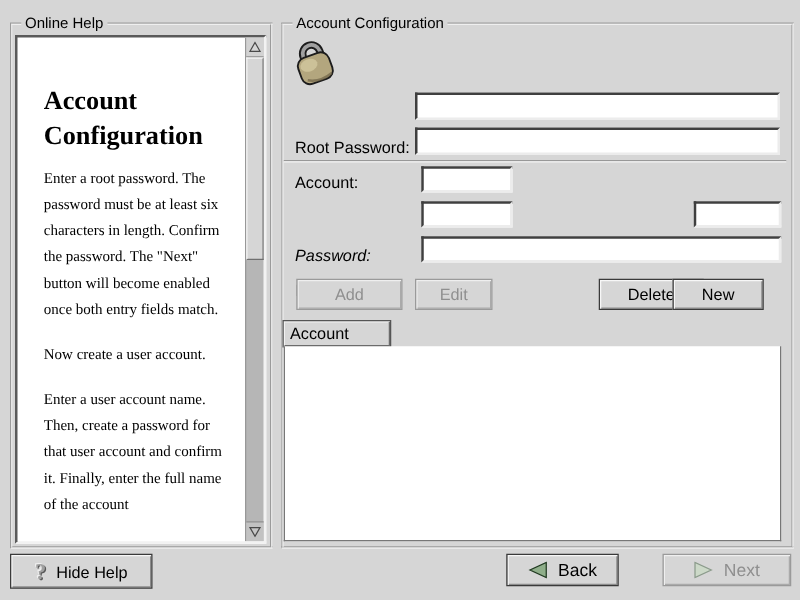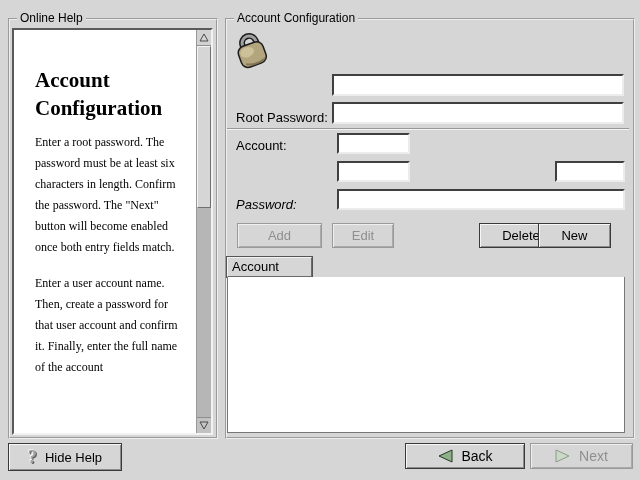--- a/index.html
+++ b/index.html
@@ -97,20 +97,21 @@
 </head>
 <body>
 
 <div class="frame" id="frame-help">
   <span class="frame-label">Online Help</span>
 
   <div class="help-viewport">
     <div class="help-content">
       <h1>Account Configuration</h1>
       <p>Enter a root password. The password must be at least six characters in length. Confirm the password. The "Next" button will become enabled once both entry fields match.</p>
+      <p>Now create a user account.</p>
       <p>Enter a user account name. Then, create a password for that user account and confirm it. Finally, enter the full name of the account</p>
     </div>
 
     <div class="scrollbar">
       <div class="sb-step sb-up">
         <svg width="10" height="9">
           <polygon points="5,1 9,8 1,8" fill="#d6d6d6" stroke="#4a4a4a"></polygon>
         </svg>
       </div>
       <div class="sb-thumb"></div>
@@ -171,21 +172,21 @@
     <div class="th-cell" style="left:0; width:85px;">Account Name</div>
   </div>
   <div class="tbl-list"></div>
 </div>
 
 <div class="btn" style="left:8px; top:443px; width:114px; height:28px;">
   <span class="qm">?</span>
   <span>Hide Help</span>
 </div>
 
-<div class="btn" style="left:405px; top:443px; width:120px; height:26px; font-size:14px;">
+<div class="btn" style="left:405px; top:443px; width:90px; height:26px; font-size:14px;">
   <svg width="16" height="14">
     <polygon points="15,1 15,13 2,7" fill="#8fae8a" stroke="#223b22"></polygon>
   </svg>
   <span>Back</span>
 </div>
 
 <div class="btn disabled" style="left:530px; top:443px; width:103px; height:26px; font-size:14px;">
   <svg width="16" height="14">
     <polygon points="1,1 1,13 14,7" fill="#ccd9c8" stroke="#8b9b8b"></polygon>
   </svg>

